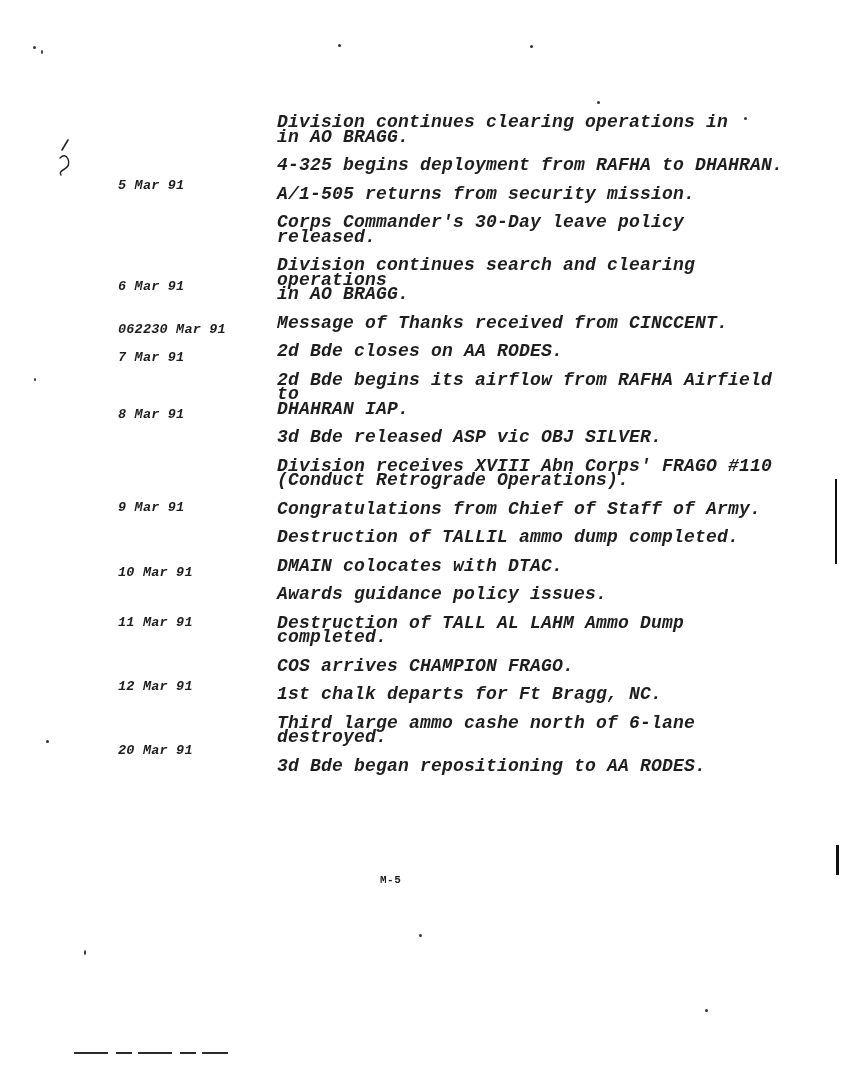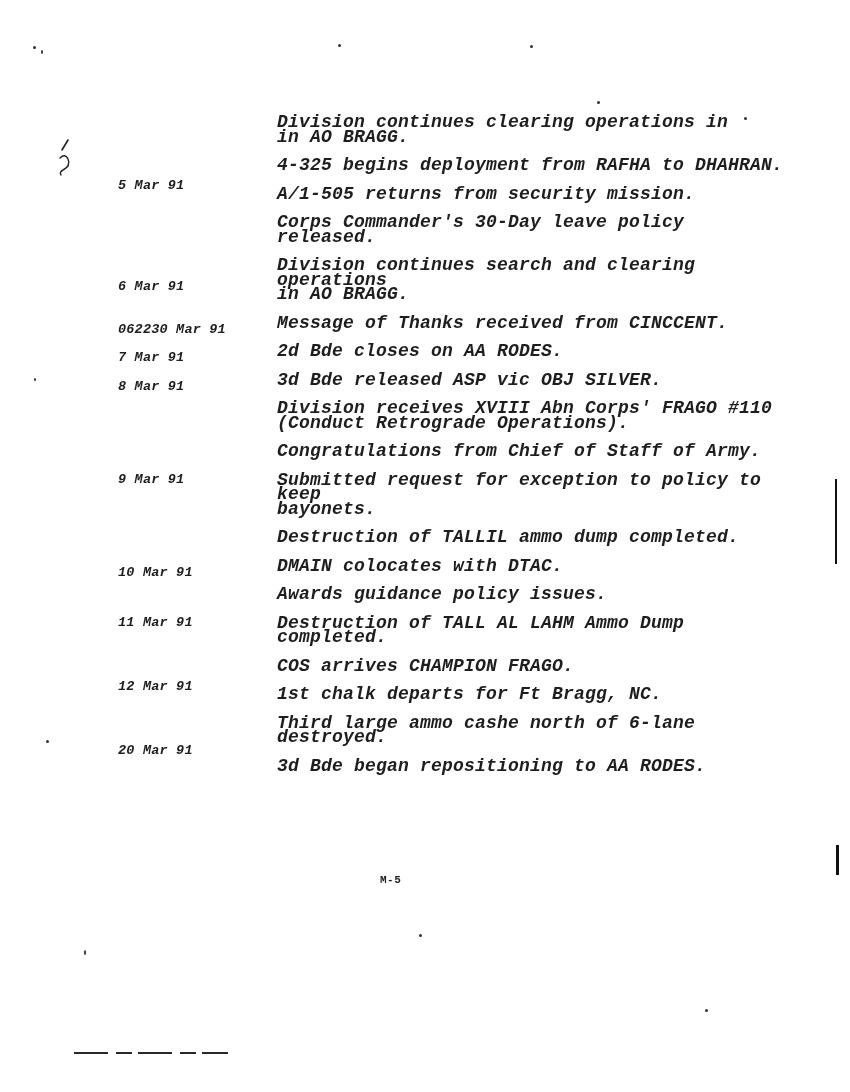--- a/index.html
+++ b/index.html
@@ -96,32 +96,32 @@
     <div class="entry">
       <div class="date">7 Mar 91</div>
       <div class="items">
         <p class="item">2d Bde closes on AA RODES.</p>
       </div>
     </div>
 
     <div class="entry">
       <div class="date">8 Mar 91</div>
       <div class="items">
+        <p class="item">2d Bde begins its airflow from RAFHA Airfield to
+DHAHRAN IAP.</p>
         <p class="item">3d Bde released ASP vic OBJ SILVER.</p>
       </div>
     </div>
 
     <div class="entry">
       <div class="date">9 Mar 91</div>
       <div class="items">
         <p class="item">Division receives XVIII Abn Corps' FRAGO #110
 (Conduct Retrograde Operations).</p>
         <p class="item">Congratulations from Chief of Staff of Army.</p>
-        <p class="item">Submitted request for exception to policy to keep
-bayonets.</p>
         <p class="item">Destruction of TALLIL ammo dump completed.</p>
       </div>
     </div>
 
     <div class="entry">
       <div class="date">10 Mar 91</div>
       <div class="items">
         <p class="item">DMAIN colocates with DTAC.</p>
       </div>
     </div>

